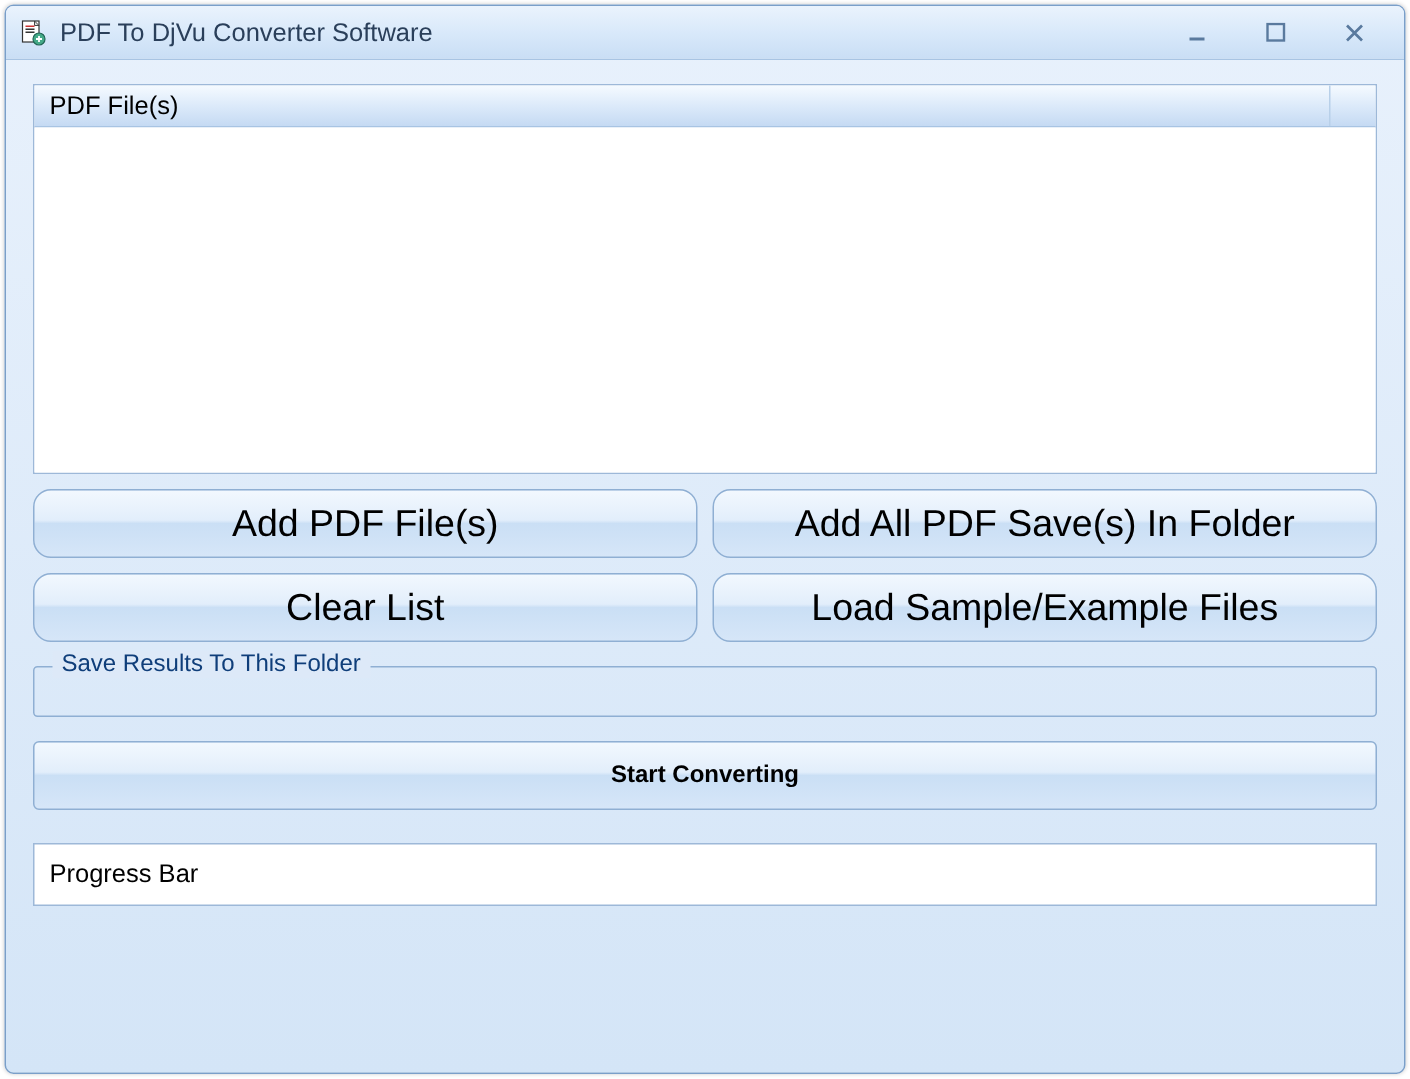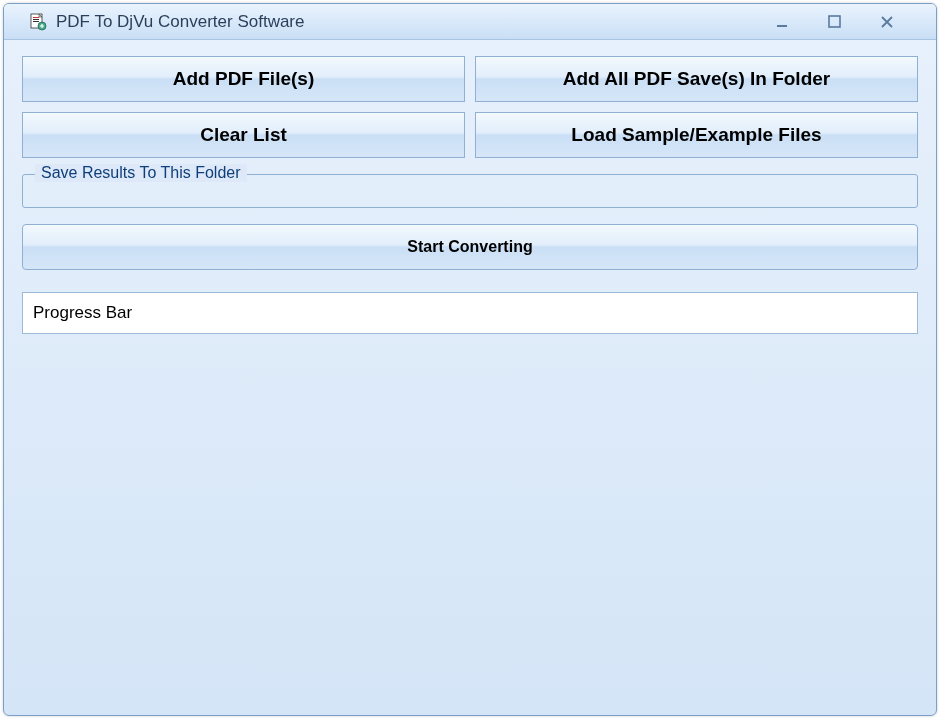--- a/index.html
+++ b/index.html
@@ -25,21 +25,21 @@
       display: flex;
       flex-direction: column;
     }
     .titlebar {
       height: 36px;
       background: linear-gradient(to bottom, #eaf3fd 0%, #d9e9fa 50%, #c9def5 100%);
       border-bottom: 1px solid #a8c4e3;
       border-radius: 5px 5px 0 0;
       display: flex;
       align-items: center;
-      padding: 0 24px;
+      padding: 0 8px;
     }
     .titlebar-icon {
       width: 20px;
       height: 20px;
       margin-right: 8px;
       display: flex;
       align-items: center;
       justify-content: center;
     }
     .titlebar-title {
@@ -103,23 +103,23 @@
     }
     .button-row {
       display: flex;
       gap: 10px;
     }
     .big-button {
       flex: 1;
       height: 46px;
       background: linear-gradient(to bottom, #f2f8fe 0%, #e2eefb 45%, #cadff5 50%, #d6e6f8 100%);
       border: 1px solid #8fafd3;
-      border-radius: 0;
-      font-size: 19px;
-      font-weight: bold;
+      border-radius: 12px;
+      font-size: 25px;
+      font-weight: normal;
       color: #000;
       cursor: pointer;
       font-family: inherit;
     }
     .fieldset {
       border: 1px solid #8fafd3;
       border-radius: 3px;
       padding: 18px 14px 14px 14px;
       position: relative;
       margin-top: 6px;
@@ -216,20 +216,27 @@
       <div class="titlebar-btn">
         <svg width="14" height="14" viewBox="0 0 14 14">
             <path d="M 2 2 L 12 12 M 12 2 L 2 12" stroke="#5a7a9e" stroke-width="1.8"></path>
           </svg>
       </div>
     </div>
   </div>
 
   <div class="content">
 
+    <div class="file-list-box">
+      <div class="file-list-header">
+        <div class="file-list-header-col">PDF File(s)</div>
+        <div class="file-list-header-spacer"></div>
+      </div>
+      <div class="file-list-body"></div>
+    </div>
 
     <div class="button-row">
       <button class="big-button">Add PDF File(s)</button>
       <button class="big-button">Add All PDF Save(s) In Folder</button>
     </div>
 
     <div class="button-row">
       <button class="big-button">Clear List</button>
       <button class="big-button">Load Sample/Example Files</button>
     </div>

